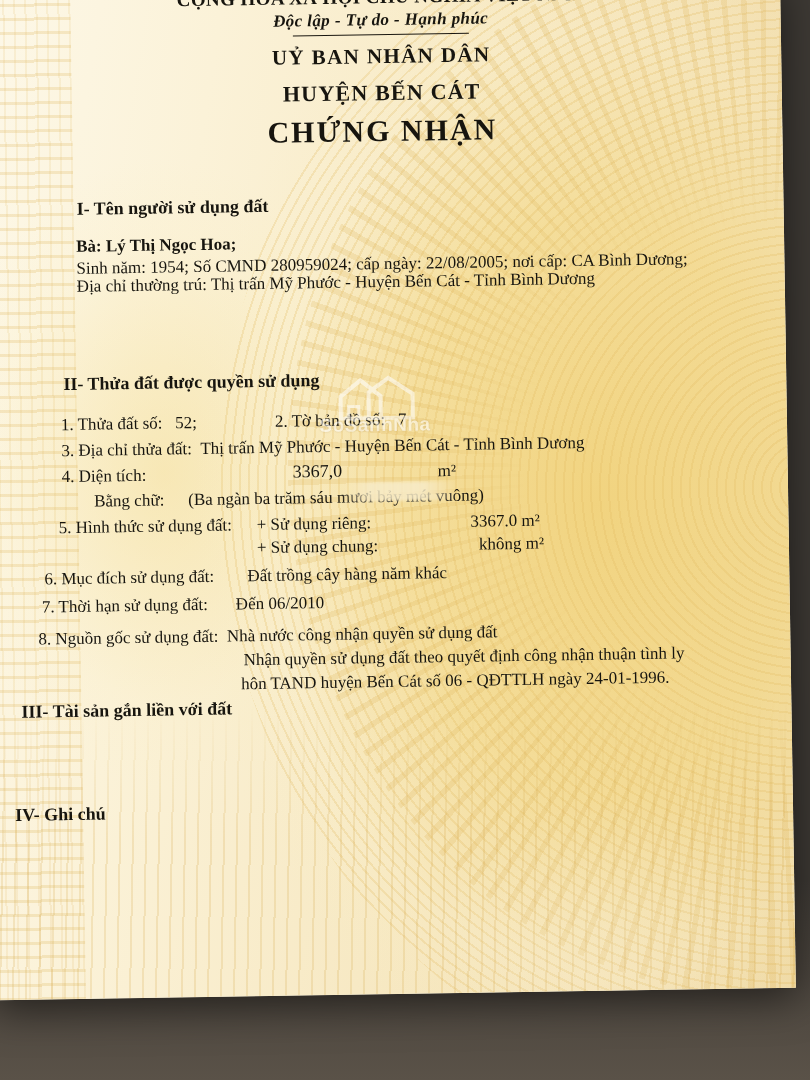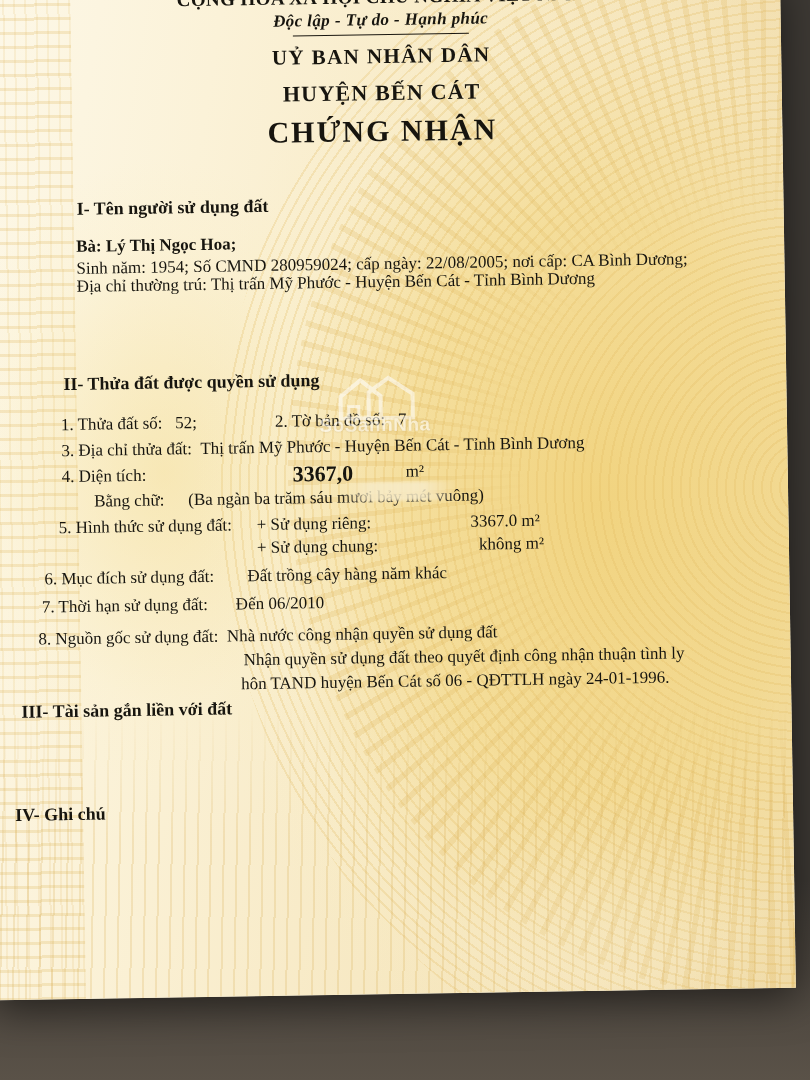--- a/index.html
+++ b/index.html
@@ -170,22 +170,22 @@
   .s1 { left: 93px; top: 210px; }
   .l-name { left: 92px; top: 248px; font-weight: 700; }
   .l-birth { left: 92px; top: 270px; }
   .l-addr { left: 92px; top: 288px; }
 
   .s2 { left: 77px; top: 385px; }
   .l-1a { left: 74px; top: 426px; }
   .l-1b { left: 288px; top: 426px; }
   .l-3 { left: 74px; top: 452px; }
   .l-4 { left: 74px; top: 478px; }
-  .l-4v { left: 305px; top: 476px; font-weight: 700; font-size: 22px; }
-  .l-4u { left: 418px; top: 478px; }
+  .l-4v { left: 305px; top: 476px; font-weight: 400; font-size: 18px; }
+  .l-4u { left: 405px; top: 478px; padding-left: 45px; }
   .l-5w { left: 106px; top: 503px; }
   .l-5wv { left: 200px; top: 503px; }
   .l-5 { left: 70px; top: 529px; }
   .l-5a { left: 268px; top: 529px; }
   .l-5av { left: 482px; top: 529px; }
   .l-5b { left: 268px; top: 552px; }
   .l-5bv { left: 490px; top: 552px; }
   .l-6 { left: 55px; top: 580px; }
   .l-6v { left: 258px; top: 580px; }
   .l-7 { left: 52px; top: 608px; }

